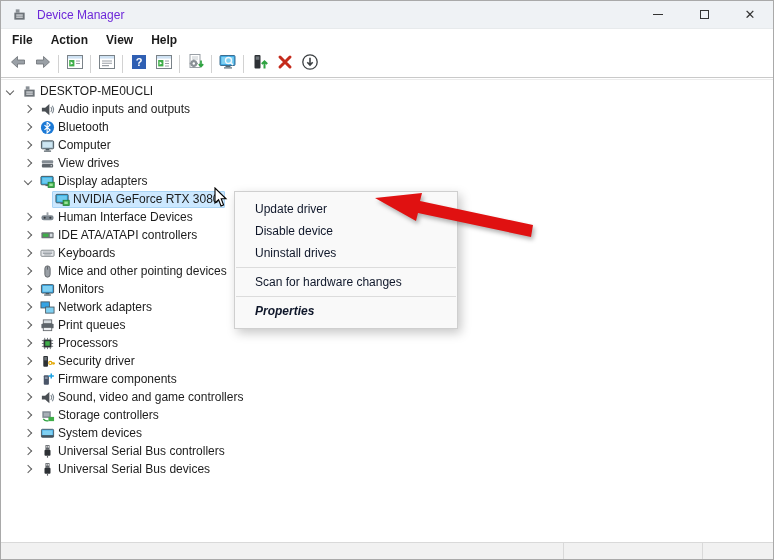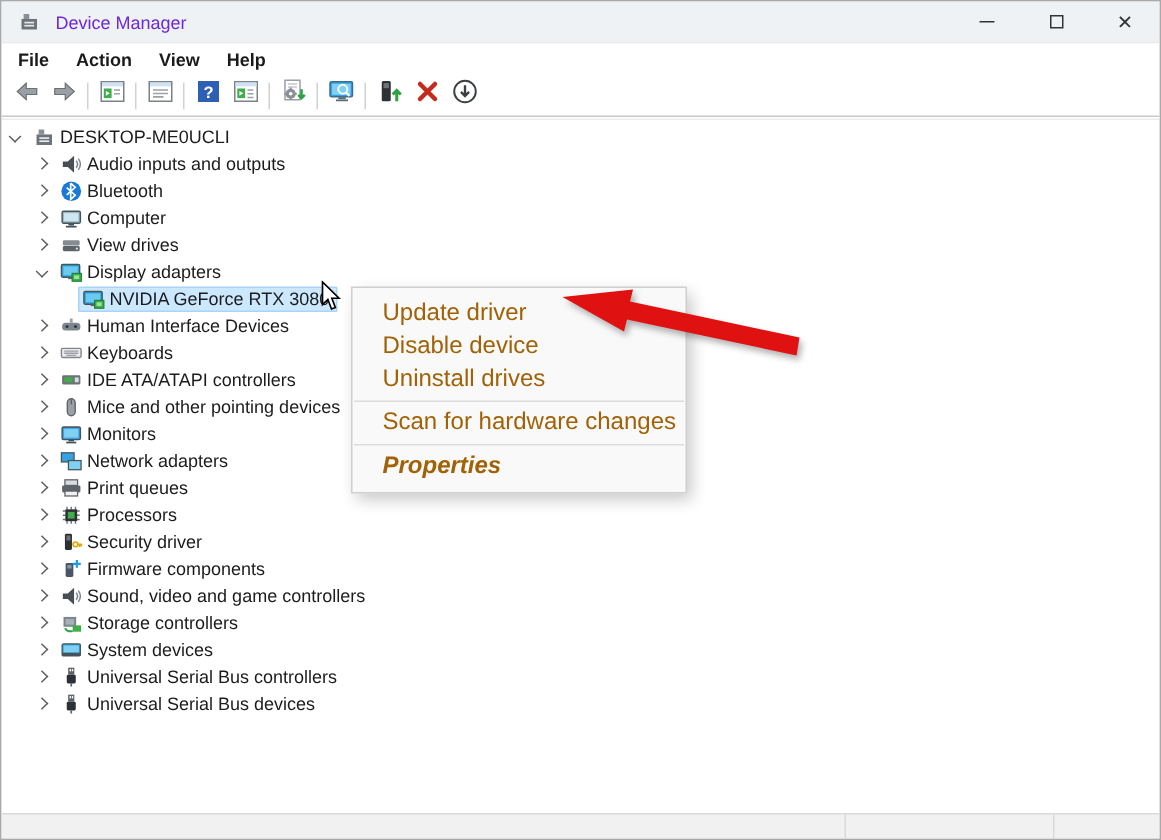--- a/index.html
+++ b/index.html
@@ -44,21 +44,21 @@
   
   .statusbar { position:absolute; left:0; right:0; bottom:0; height:17px; background:#f1f1f1; border-top:1px solid #d9d9d9; display:flex; }
   .sb-sec { height:100%; }
   .sb-sec + .sb-sec { border-left:1px solid #d9d9d9; }
   .sb-0 { width:562px; }
   .sb-1 { width:139px; }
   .sb-2 { flex:1; }
 
   
   .ctx { position:absolute; left:233px; top:190px; width:224px; background:#f9f9f9; border:1px solid #cfcfcf; box-shadow:3px 4px 10px rgba(0,0,0,.22); padding:6px 0; z-index:5; }
-  .ctx-item { height:22px; line-height:22px; padding-left:20px; font-size:16px; color:#a16207; }
+  .ctx-item { height:22px; line-height:22px; padding-left:20px; font-size:12px; color:#0f172a; }
   .ctx-item.bold { font-weight:bold;font-style:italic; }
   .ctx-sep { height:1px; background:#dcdcdc; margin:3px 1px; }
 
   
   .cursor { position:absolute; left:212px; top:186px; z-index:8; }
   .red-arrow { position:absolute; left:371px; top:185px; z-index:7; filter:drop-shadow(2px 3px 2px rgba(0,0,0,.3)); }
 </style>
 </head>
 <body>
 
@@ -276,36 +276,36 @@
             <circle cx="11" cy="8.2" r="1.1" fill="#33373b"></circle>
             <rect x="7" y="2.5" width="2" height="3" fill="#9aa0a6"></rect>
           </svg>
         </span>
         <span>Human Interface Devices</span>
       </div>
       <div class="tree-row lv1">
         <span class="chev collapsed"></span>
         <span class="t-icon">
           <svg width="15" height="15" viewBox="0 0 16 16">
-            <rect x="1" y="4.5" width="14" height="6.5" rx="1" fill="#e8eaed" stroke="#80868b" stroke-width="1"></rect>
-            <path d="M3 6.5h10 M3 8h10 M4.5 9.5h7" stroke="#9aa0a6" stroke-width="1"></path>
-          </svg>
-        </span>
-        <span>Keyboards</span>
-      </div>
-      <div class="tree-row lv1">
-        <span class="chev collapsed"></span>
-        <span class="t-icon">
-          <svg width="15" height="15" viewBox="0 0 16 16">
             <rect x="1.5" y="4.5" width="13" height="6.5" rx="1" fill="#6d7378"></rect>
             <rect x="3" y="6" width="6" height="3.4" fill="#3fae49"></rect>
             <rect x="10.5" y="6" width="2.8" height="3.4" fill="#d7dde1"></rect>
           </svg>
         </span>
         <span>IDE ATA/ATAPI controllers</span>
+      </div>
+      <div class="tree-row lv1">
+        <span class="chev collapsed"></span>
+        <span class="t-icon">
+          <svg width="15" height="15" viewBox="0 0 16 16">
+            <rect x="1" y="4.5" width="14" height="6.5" rx="1" fill="#e8eaed" stroke="#80868b" stroke-width="1"></rect>
+            <path d="M3 6.5h10 M3 8h10 M4.5 9.5h7" stroke="#9aa0a6" stroke-width="1"></path>
+          </svg>
+        </span>
+        <span>Keyboards</span>
       </div>
       <div class="tree-row lv1">
         <span class="chev collapsed"></span>
         <span class="t-icon">
           <svg width="15" height="15" viewBox="0 0 16 16">
             <rect x="5.2" y="2" width="5.6" height="12" rx="2.8" fill="#9aa0a6" stroke="#5f6368" stroke-width="1"></rect>
             <line x1="8" y1="2.5" x2="8" y2="6" stroke="#5f6368" stroke-width="1"></line>
           </svg>
         </span>
         <span>Mice and other pointing devices</span>

